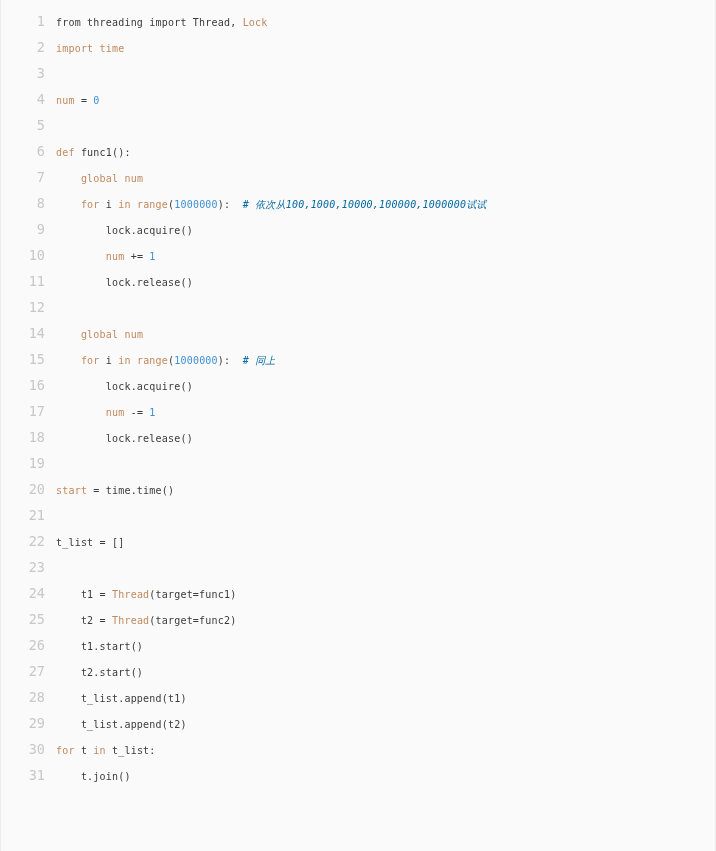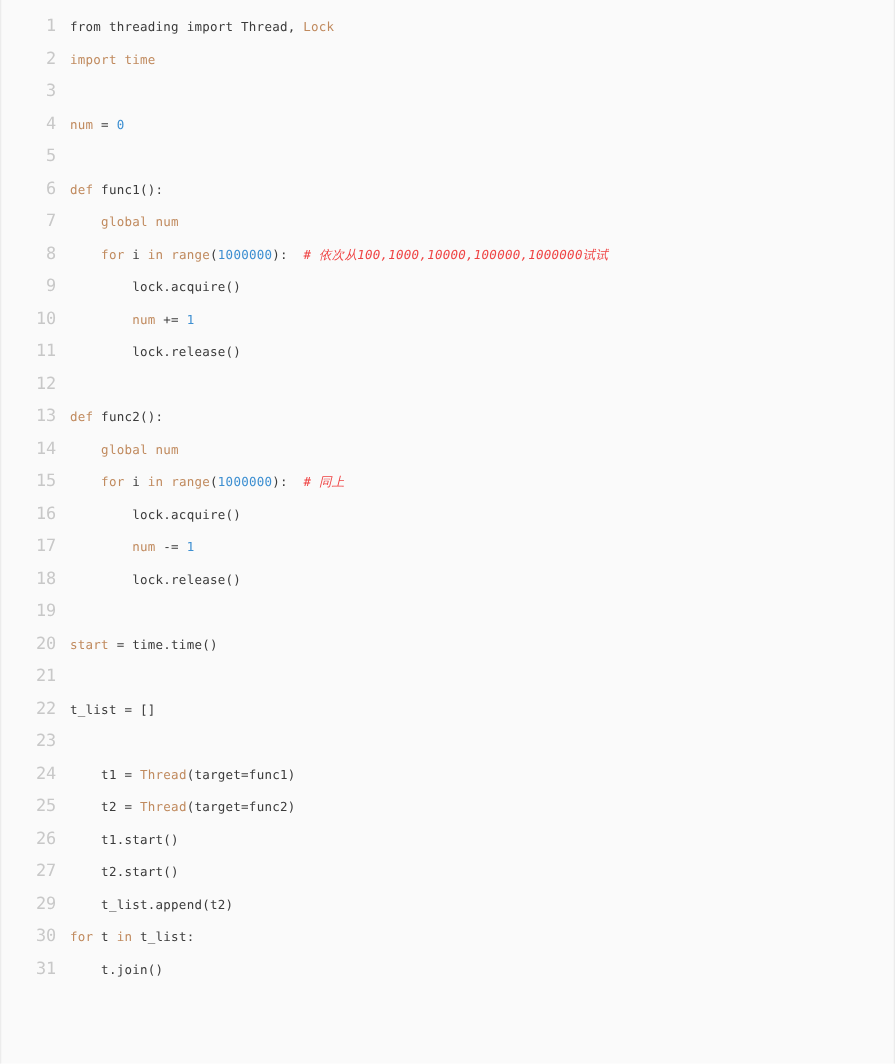--- a/index.html
+++ b/index.html
@@ -45,50 +45,50 @@
     font-size: 10px;
     font-family: "DejaVu Sans Mono", "Liberation Mono", monospace;
     color: #3b3b3b;
     white-space: pre;
     letter-spacing: 0.2px;
   }
   .tok-kw   { color: #c08a5e; }
   .tok-name { color: #c08a5e; text-align: right; }
   .tok-num  { color: #3d8fd1; }
   .tok-txt  { color: #3b3b3b; }
-  .tok-cmt  { color: #ef4444; font-style: italic; }
+  .tok-cmt  { color: #0369a1; font-style: italic; }
   .tok-cls  { color: #c08a5e; }
 </style>
 </head>
 <body>
 
 <div id="code-block">
     <div class="code-line"><span class="ln">1</span><span class="code"><span class="tok-txt">from threading import Thread, </span><span class="tok-cls">Lock</span></span></div>
     <div class="code-line"><span class="ln">2</span><span class="code"><span class="tok-kw">import time</span></span></div>
     <div class="code-line"><span class="ln">3</span><span class="code"></span></div>
     <div class="code-line"><span class="ln">4</span><span class="code"><span class="tok-name">num</span><span class="tok-txt"> = </span><span class="tok-num">0</span></span></div>
     <div class="code-line"><span class="ln">5</span><span class="code"></span></div>
     <div class="code-line"><span class="ln">6</span><span class="code"><span class="tok-kw">def</span><span class="tok-txt"> func1():</span></span></div>
     <div class="code-line"><span class="ln">7</span><span class="code"><span class="tok-txt">    </span><span class="tok-kw">global num</span></span></div>
     <div class="code-line"><span class="ln">8</span><span class="code"><span class="tok-txt">    </span><span class="tok-kw">for</span><span class="tok-txt"> i </span><span class="tok-kw">in</span><span class="tok-txt"> </span><span class="tok-name">range</span><span class="tok-txt">(</span><span class="tok-num">1000000</span><span class="tok-txt">):  </span><span class="tok-cmt"># 依次从100,1000,10000,100000,1000000试试</span></span></div>
     <div class="code-line"><span class="ln">9</span><span class="code"><span class="tok-txt">        lock.acquire()</span></span></div>
     <div class="code-line"><span class="ln">10</span><span class="code"><span class="tok-txt">        </span><span class="tok-name">num</span><span class="tok-txt"> += </span><span class="tok-num">1</span></span></div>
     <div class="code-line"><span class="ln">11</span><span class="code"><span class="tok-txt">        lock.release()</span></span></div>
     <div class="code-line"><span class="ln">12</span><span class="code"></span></div>
-    <div class="code-line"><span class="ln">13</span><span class="code"><span class="tok-kw">def</span><span class="tok-txt"> func2():</span></span></div>
     <div class="code-line"><span class="ln">14</span><span class="code"><span class="tok-txt">    </span><span class="tok-kw">global num</span></span></div>
     <div class="code-line"><span class="ln">15</span><span class="code"><span class="tok-txt">    </span><span class="tok-kw">for</span><span class="tok-txt"> i </span><span class="tok-kw">in</span><span class="tok-txt"> </span><span class="tok-name">range</span><span class="tok-txt">(</span><span class="tok-num">1000000</span><span class="tok-txt">):  </span><span class="tok-cmt"># 同上</span></span></div>
     <div class="code-line"><span class="ln">16</span><span class="code"><span class="tok-txt">        lock.acquire()</span></span></div>
     <div class="code-line"><span class="ln">17</span><span class="code"><span class="tok-txt">        </span><span class="tok-name">num</span><span class="tok-txt"> -= </span><span class="tok-num">1</span></span></div>
     <div class="code-line"><span class="ln">18</span><span class="code"><span class="tok-txt">        lock.release()</span></span></div>
     <div class="code-line"><span class="ln">19</span><span class="code"></span></div>
     <div class="code-line"><span class="ln">20</span><span class="code"><span class="tok-name">start</span><span class="tok-txt"> = time.time()</span></span></div>
     <div class="code-line"><span class="ln">21</span></div>
     <div class="code-line"><span class="ln">22</span><span class="code"><span class="tok-txt">t_list = []</span></span></div>
     <div class="code-line"><span class="ln">23</span></div>
     <div class="code-line"><span class="ln">24</span><span class="code"><span class="tok-txt">    t1 = </span><span class="tok-cls">Thread</span><span class="tok-txt">(target=func1)</span></span></div>
     <div class="code-line"><span class="ln">25</span><span class="code"><span class="tok-txt">    t2 = </span><span class="tok-cls">Thread</span><span class="tok-txt">(target=func2)</span></span></div>
     <div class="code-line"><span class="ln">26</span><span class="code"><span class="tok-txt">    t1.start()</span></span></div>
     <div class="code-line"><span class="ln">27</span><span class="code"><span class="tok-txt">    t2.start()</span></span></div>
+    <div class="code-line"><span class="ln">28</span><span class="code"><span class="tok-txt">    t_list.append(t1)</span></span></div>
     <div class="code-line"><span class="ln">29</span><span class="code"><span class="tok-txt">    t_list.append(t2)</span></span></div>
     <div class="code-line"><span class="ln">30</span><span class="code"><span class="tok-kw">for</span><span class="tok-txt"> t </span><span class="tok-kw">in</span><span class="tok-txt"> t_list:</span></span></div>
     <div class="code-line"><span class="ln">31</span><span class="code"><span class="tok-txt">    t.join()</span></span></div>
   </div>
 
 </body></html>

